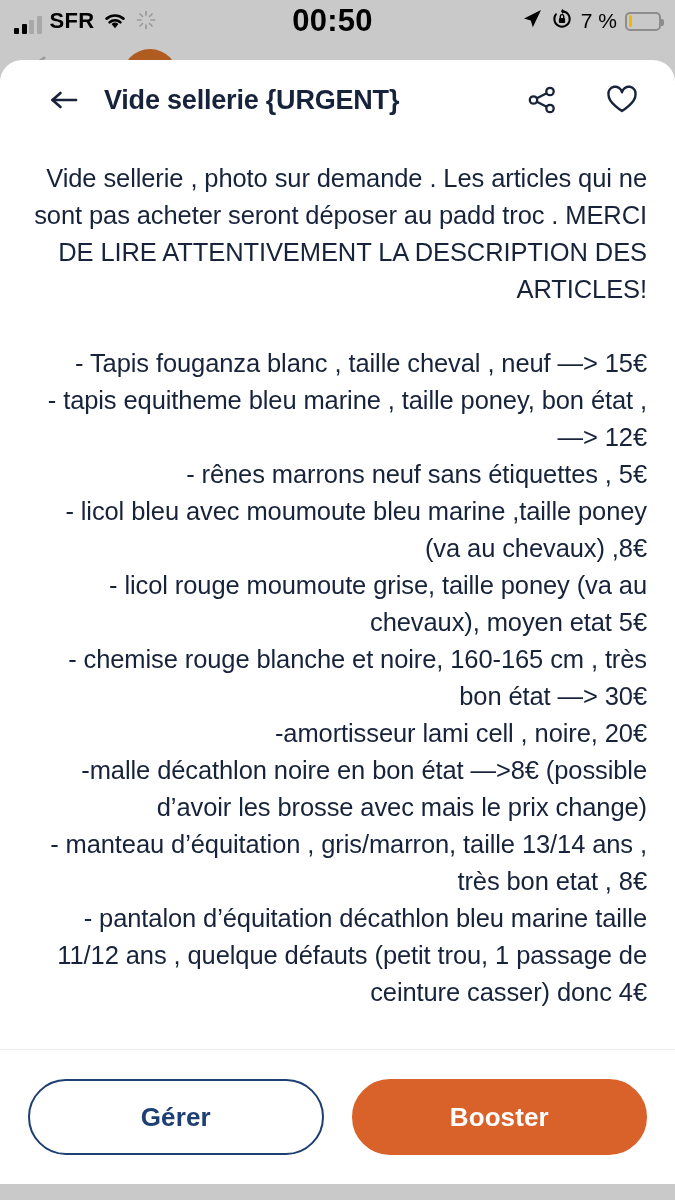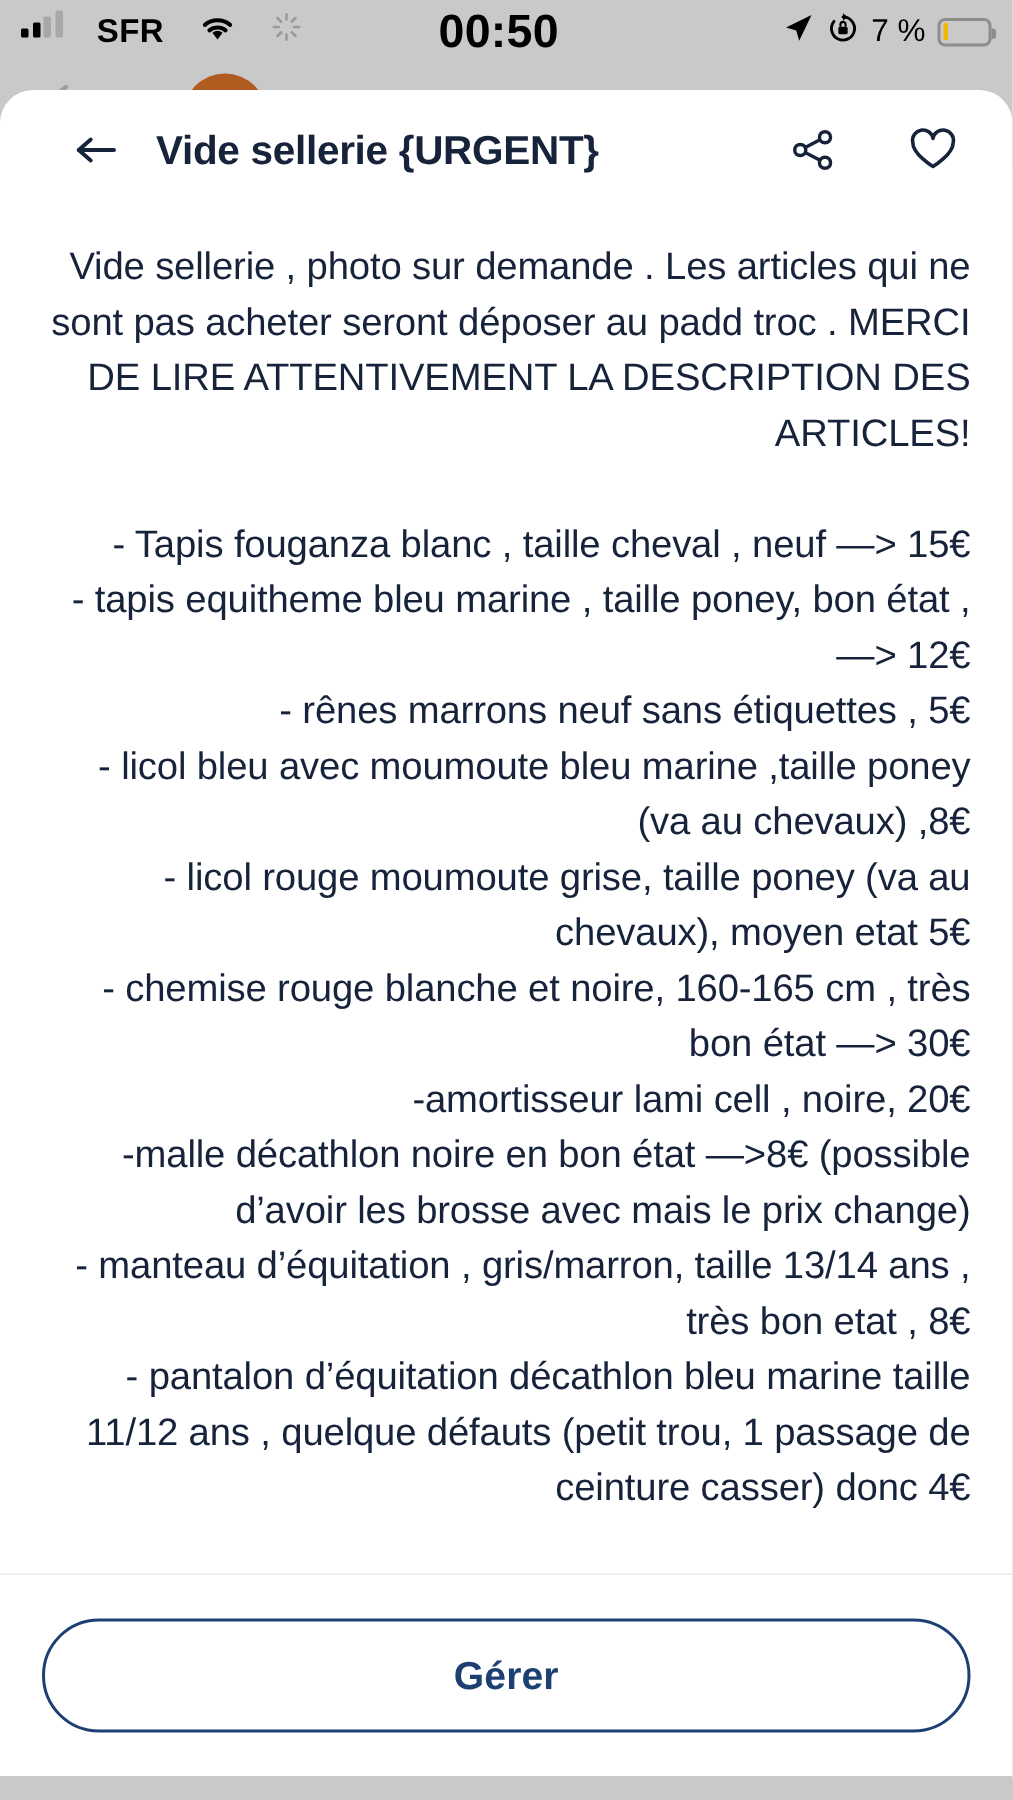--- a/index.html
+++ b/index.html
@@ -22,22 +22,22 @@
     top: 0; left: 0;
     width: 675px;
     height: 42px;
     background: #c9c9c9;
     display: flex;
     align-items: center;
     z-index: 30;
   }
   #status-left {
     display: flex;
-    align-items: flex-start;
-    gap: 23px;
+    align-items: flex-end;
+    gap: 8px;
     padding-left: 14px;
     width: 250px;
   }
   .signal-bars { display: flex; align-items: flex-end; gap: 2.5px; height: 17px; }
   .signal-bars i { display: block; width: 5px; border-radius: 1px; background: #000; }
   .signal-bars i:nth-child(1) { height: 6px; }
   .signal-bars i:nth-child(2) { height: 10px; }
   .signal-bars i:nth-child(3) { height: 14px; background: #a8a8a8; }
   .signal-bars i:nth-child(4) { height: 18px; background: #a8a8a8; }
   #carrier-label {
@@ -335,15 +335,16 @@
 - licol rouge moumoute grise, taille poney (va au chevaux), moyen etat 5€
 - chemise rouge blanche et noire, 160-165 cm , très bon état —&gt; 30€
 -amortisseur lami cell , noire, 20€
 -malle décathlon noire en bon état —&gt;8€ (possible d’avoir les brosse avec mais le prix change)
 - manteau d’équitation , gris/marron, taille 13/14 ans , très bon etat , 8€
 - pantalon d’équitation décathlon bleu marine taille 11/12 ans , quelque défauts (petit trou, 1 passage de ceinture casser) donc 4€</div>
   </div>
 
   <div id="action-bar">
     <div id="manage-button" class="action-btn">Gérer</div>
+    <div id="boost-button" class="action-btn">Booster</div>
   </div>
 
 </div>
 
 </body></html>

